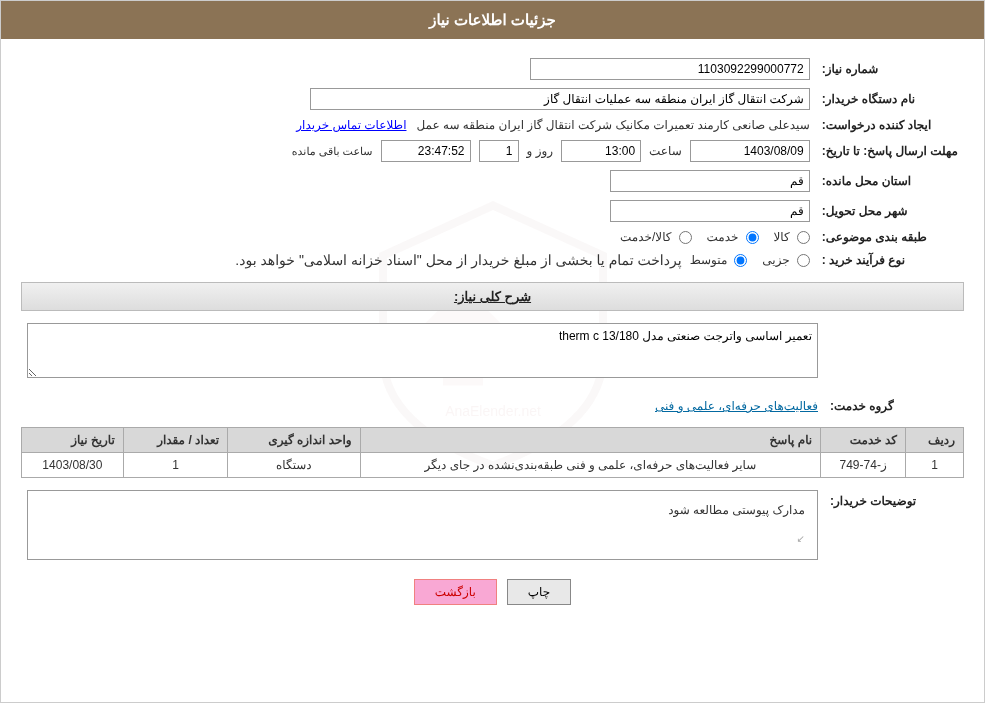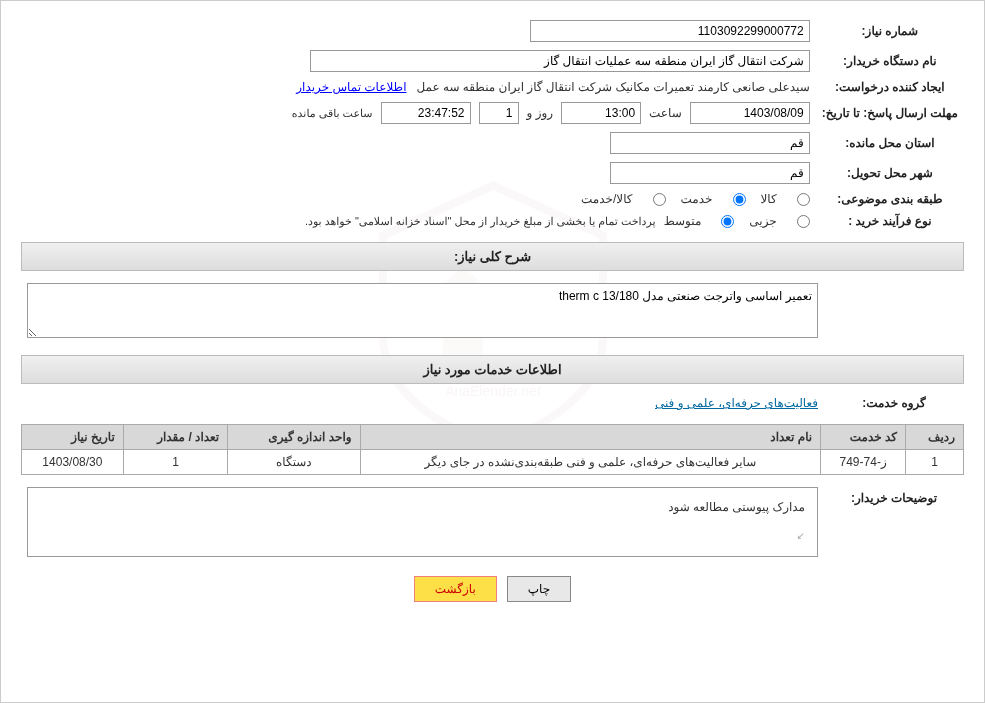--- a/index.html
+++ b/index.html
@@ -31,21 +31,21 @@
       width: 100%;
       border-collapse: collapse;
       margin-bottom: 10px;
     }
     .info-table td {
       padding: 4px 6px;
       vertical-align: middle;
     }
     .label-cell {
       font-weight: bold;
-      text-align: center;
+      text-align: left;
       white-space: nowrap;
       color: #222;
       width: 140px;
     }
     .value-cell {
       text-align: right;
     }
     .input-box {
       border: 1px solid #999;
       background: #fff;
@@ -62,23 +62,24 @@
     .link-blue { color: blue; text-decoration: underline; cursor: pointer; }
     .section-header {
       background: linear-gradient(to bottom, #f0f0f0, #ddd);
       border: 1px solid #bbb;
       text-align: center;
       padding: 6px;
       font-weight: bold;
       font-size: 13px;
       margin: 10px 0 8px 0;
       color: #222;
+      text-decoration: underline;
     }
     .radio-group { display: flex; gap: 15px; align-items: center; }
-    .radio-item { display: flex; align-items: center; gap: 20px; cursor: pointer; }
+    .radio-item { display: flex; align-items: center; gap: 7px; cursor: pointer; }
     .description-box {
       width: 100%;
       border: 1px solid #999;
       min-height: 55px;
       padding: 5px;
       direction: rtl;
       text-align: right;
       font-family: Tahoma, Arial, sans-serif;
       font-size: 12px;
     }
@@ -117,21 +118,21 @@
     }
     .btn {
       padding: 5px 20px;
       font-size: 12px;
       font-family: Tahoma, Arial, sans-serif;
       cursor: pointer;
       border: 1px solid #888;
       background: #f0f0f0;
     }
     .btn-print { background: #e8e8e8; }
-    .btn-back { background: #fde047; border: 1px solid #f08080; color: #cc0000; }
+    .btn-back { background: #f9a8d4; border: 1px solid #f08080; color: #cc0000; }
     .watermark-area {
       position: relative;
     }
     .watermark {
       position: absolute;
       top: 50%;
       left: 50%;
       transform: translate(-50%, -50%);
       opacity: 0.15;
       pointer-events: none;
@@ -139,29 +140,30 @@
     }
     .content-overlay {
       position: relative;
       z-index: 1;
     }
     .row-flex {
       display: flex;
       align-items: center;
       gap: 8px;
     }
-    .note-text { color: #333; font-size: 11px; margin-left: 12px; }
+    .note-text { color: #333; font-size: 14px; margin-left: 12px; }
     .group-service-value { color: #0369a1; text-decoration: underline; cursor: pointer; }
     .remaining-time { font-size: 11px; color: #333; }
   </style>
 </head>
 <body>
 
 <div class="page-wrapper">
 
+  <div class="header-bar">جزئیات اطلاعات نیاز</div>
 
   <div class="main-content watermark-area">
 
     <div class="watermark">
       <svg width="300" height="300" viewBox="0 0 300 300">
 
         <path d="M150,20 L260,70 L260,170 Q260,240 150,280 Q40,240 40,170 L40,70 Z" fill="none" stroke="#c0a0a0" stroke-width="8" opacity="0.5"></path>
 
         <path d="M120,100 L180,160 L140,160 L140,200 L100,200 L100,160 L60,160 Z" fill="#c08080" opacity="0.3"></path>
         <text x="150" y="230" text-anchor="middle" font-size="14" fill="#c08080" opacity="0.5">AnaElender.net</text>
@@ -271,39 +273,38 @@
         <tbody>
             <tr>
           <td style="width:140px" class="label-cell"></td>
           <td>
             <textarea class="description-box" readonly="" style="">تعمیر اساسی واترجت صنعتی مدل 13/180 therm c</textarea>
           </td>
         </tr>
       </tbody>
         </table>
 
-      <div class="section-header">اطلاعات خدمات مورد نیاز</div>
 
       <table class="info-table">
         <tbody>
             <tr>
           <td class="label-cell" style="width:140px">گروه خدمت:</td>
           <td>
             <span class="group-service-value">فعالیت‌های حرفه‌ای، علمی و فنی</span>
           </td>
         </tr>
       </tbody>
         </table>
 
       <table class="services-table">
         <thead>
           <tr>
             <th>ردیف</th>
             <th>کد خدمت</th>
-            <th>نام تعداد</th>
+            <th>نام پاسخ</th>
             <th>واحد اندازه گیری</th>
             <th>تعداد / مقدار</th>
             <th>تاریخ نیاز</th>
           </tr>
         </thead>
         <tbody>
           <tr>
             <td>1</td>
             <td>ز-74-749</td>
             <td>سایر فعالیت‌های حرفه‌ای، علمی و فنی طبقه‌بندی‌نشده در جای دیگر</td>

